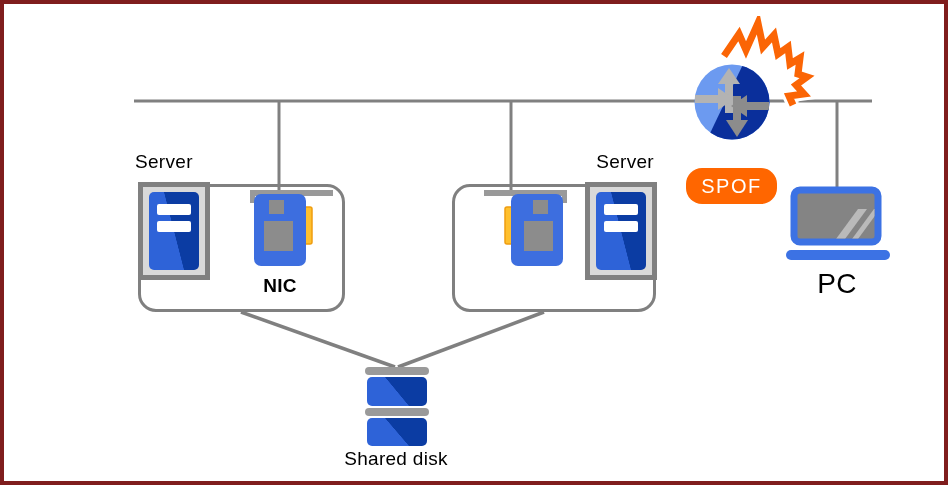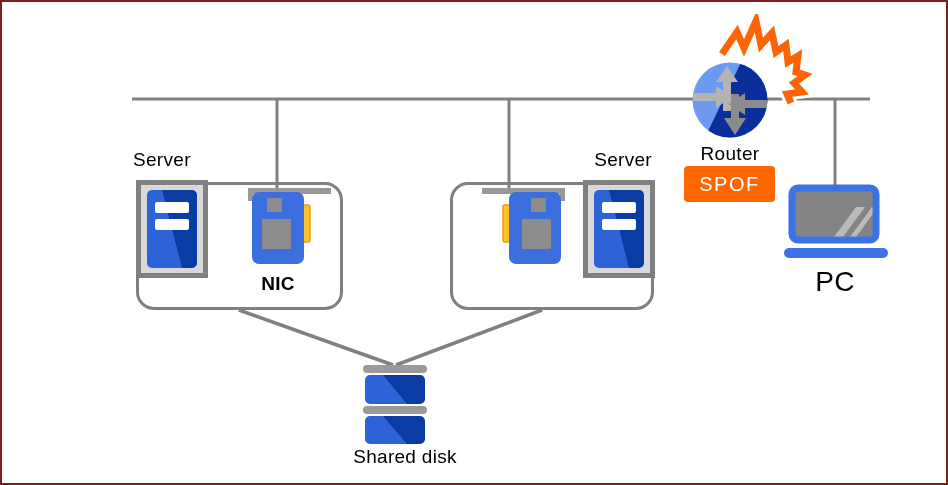--- a/index.html
+++ b/index.html
@@ -1,21 +1,21 @@
 <!DOCTYPE html>
 <html><head>
 <meta charset="utf-8">
 <style>
   html,body{margin:0;padding:0;background:#fff;}
   #canvas{
     position:relative;
     width:948px;height:485px;
     box-sizing:border-box;
     background:#ffffff;
-    border:2px solid #7f1d1d;
+    border:4px solid #7f1d1d;
     font-family:"Liberation Sans", sans-serif;
     overflow:hidden;
   }
   svg{position:absolute;display:block;}
   .lbl{
     position:absolute;
     font-size:19px;
     color:#000;
     letter-spacing:0.3px;
     white-space:nowrap;
@@ -30,21 +30,21 @@
     border-radius:18px;
     background:transparent;
     z-index:2;
   }
   #box-left{left:134px;top:180px;width:207px;height:128px;}
   #box-right{left:448px;top:180px;width:204px;height:128px;}
   #badge-spof{
     position:absolute;
     left:682px;top:164px;width:91px;height:36px;
     background:#FF6600;
-    border-radius:4px;
+    border-radius:16px;
     color:#fff;
     font-size:20px;
     letter-spacing:1.5px;
     display:flex;align-items:center;justify-content:center;
     z-index:5;
   }
 </style>
 </head>
 <body>
 
@@ -148,18 +148,17 @@
   <svg width="74" height="86" style="left:356px;top:360px;z-index:3;">
     <rect x="5" y="3" width="64" height="8" rx="4" fill="#9A9A9A"></rect>
     <rect x="7" y="13" width="60" height="29" rx="5" fill="url(#blueSplit)"></rect>
     <rect x="5" y="44" width="64" height="8" rx="4" fill="#9A9A9A"></rect>
     <rect x="7" y="54" width="60" height="28" rx="5" fill="url(#blueSplit)"></rect>
   </svg>
 
   <div class="lbl" style="left:131px;top:147px;">Server</div>
   <div class="lbl right" style="left:562px;top:147px;width:88px;">Server</div>
   <div class="lbl center" style="left:250px;top:271px;width:52px;font-weight:bold;">NIC</div>
-  <div class="lbl center" style="left:685px;top:141px;width:86px;">Router</div>
   <div id="badge-spof">SPOF</div>
   <div class="lbl center" style="left:801px;top:264px;width:64px;font-size:28px;">PC</div>
-  <div class="lbl center" style="left:338px;top:444px;width:130px;">Shared disk</div>
+  <div class="lbl center" style="left:327px;top:444px;width:130px;">Shared disk</div>
 
 </div>
 
 </body></html>

